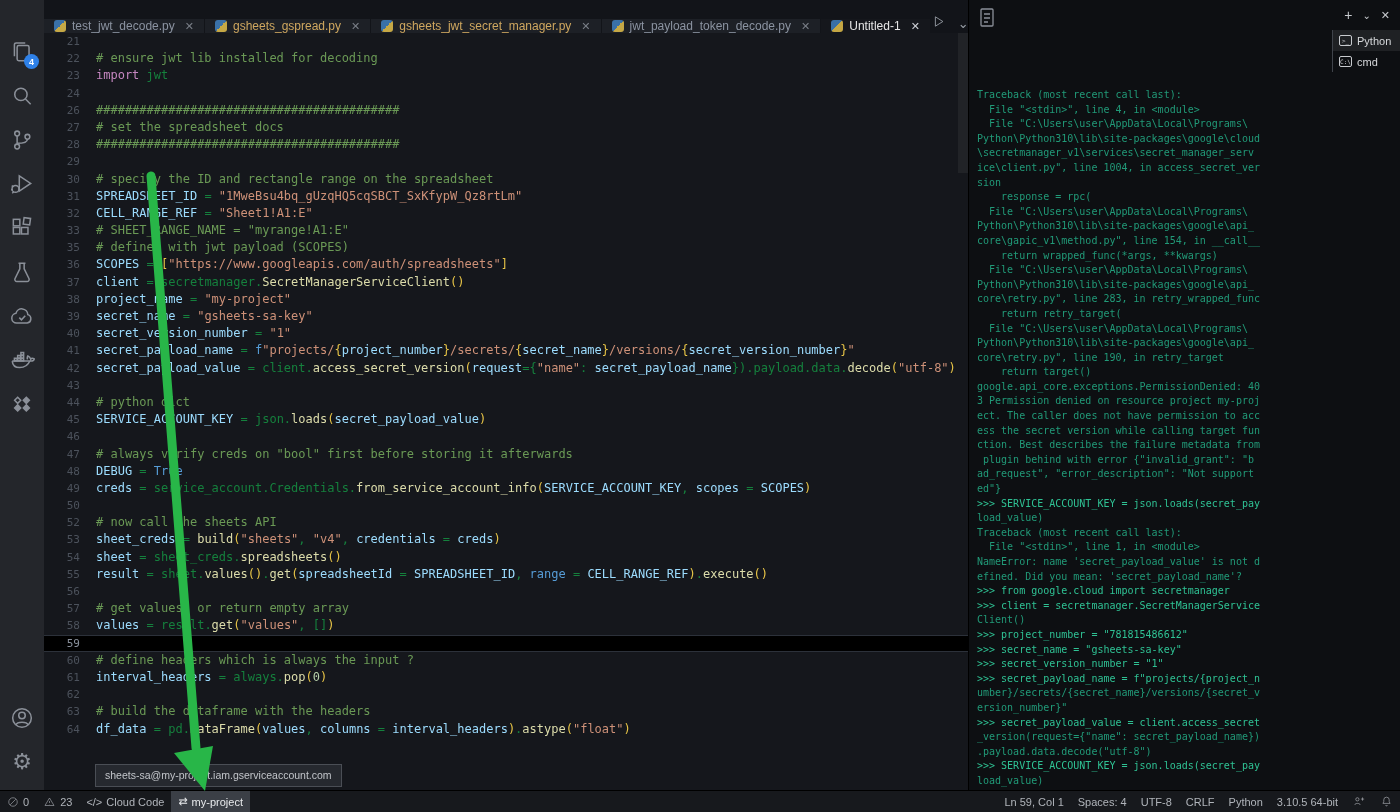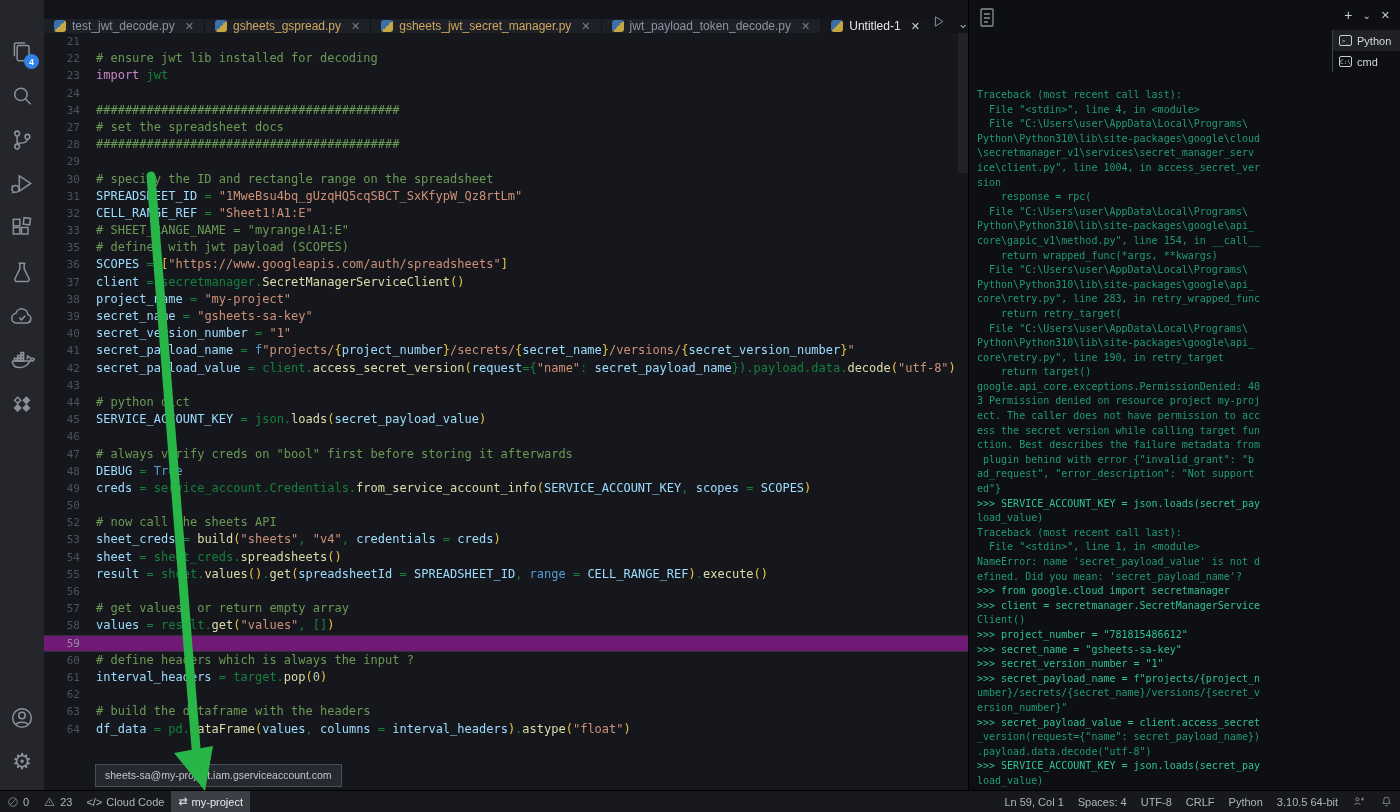--- a/index.html
+++ b/index.html
@@ -36,21 +36,21 @@
   .editor-actions { margin-left:auto; display:flex; align-items:center; gap:12px; padding-right:14px;
                     color:#9aa0a8; }
   .editor-actions svg { stroke:#9aa0a8; fill:none; stroke-width:1.4; }
   .ea-text { font-size:13px; color:#9aa0a8; cursor:pointer; }
 
   
   .editor { position:absolute; top:33px; left:0; right:0; bottom:0; background:#15171c; overflow:hidden; }
   .cl { display:flex; height:17.2px; line-height:17.2px;
         font-family:"DejaVu Sans Mono", monospace; font-size:12px; white-space:pre; }
   .cl .ln { width:52px; flex:0 0 auto; text-align:right; padding-right:16px; color:#4c525c; font-size:11px; }
-  .cl.cur { background:#701a75; box-shadow:inset 0 1px 0 #2c313a, inset 0 -1px 0 #2c313a; }
+  .cl.cur { background:#000000; box-shadow:inset 0 1px 0 #2c313a, inset 0 -1px 0 #2c313a; }
   .cl.cur .ln { color:#8a919c; }
   .cm{color:#6A9955;} .kw{color:#C586C0;} .kwc{color:#569CD6;} .str{color:#CE9178;}
   .var{color:#9CDCFE;} .fn{color:#DCDCAA;} .pl{color:#15803d;margin-top:16px;} .num{color:#B5CEA8;} .brk{color:#e8c547;}
   .editor-scrollbar { position:absolute; right:0; top:0; width:10px; height:140px;
                       background:rgba(121,121,121,.12); }
 
   
   .terminal-panel { position:absolute; left:968px; top:0; right:0; bottom:22px; background:#0d0f12;
                     border-left:1px solid #000; }
   .terminal-output { position:absolute; left:8px; top:40px; right:72px; bottom:0; overflow:hidden;
@@ -214,21 +214,21 @@
         </span>
         <span class="ea-text">⋯</span>
       </div>
     </div>
     <div class="editor">
       <div>
           <div class="cl"><span class="ln">21</span><span class="code"></span></div>
           <div class="cl"><span class="ln">22</span><span class="code"><span class="cm"># ensure jwt lib installed for decoding</span></span></div>
           <div class="cl"><span class="ln">23</span><span class="code"><span class="kw">import </span><span class="pl">jwt</span></span></div>
           <div class="cl"><span class="ln">24</span><span class="code"></span></div>
-          <div class="cl"><span class="ln">34</span><span class="code"><span class="cm">##########################################</span></span></div>
+          <div class="cl"><span class="ln">26</span><span class="code"><span class="cm">##########################################</span></span></div>
           <div class="cl"><span class="ln">27</span><span class="code"><span class="cm"># set the spreadsheet docs</span></span></div>
           <div class="cl"><span class="ln">28</span><span class="code"><span class="cm">##########################################</span></span></div>
           <div class="cl"><span class="ln">29</span><span class="code"></span></div>
           <div class="cl"><span class="ln">30</span><span class="code"><span class="cm"># specify the ID and rectangle range on the spreadsheet</span></span></div>
           <div class="cl"><span class="ln">31</span><span class="code"><span class="var">SPREADSHEET_ID</span><span class="pl"> = </span><span class="str">"1MweBsu4bq_gUzqHQ5cqSBCT_SxKfypW_Qz8rtLm"</span></span></div>
           <div class="cl"><span class="ln">32</span><span class="code"><span class="var">CELL_RANGE_REF</span><span class="pl"> = </span><span class="str">"Sheet1!A1:E"</span></span></div>
           <div class="cl"><span class="ln">33</span><span class="code"><span class="cm"># SHEET_RANGE_NAME = "myrange!A1:E"</span></span></div>
           <div class="cl"><span class="ln">35</span><span class="code"><span class="cm"># defined with jwt payload (SCOPES)</span></span></div>
           <div class="cl"><span class="ln">36</span><span class="code"><span class="var">SCOPES</span><span class="pl"> = </span><span class="brk">[</span><span class="str">"https://www.googleapis.com/auth/spreadsheets"</span><span class="brk">]</span></span></div>
           <div class="cl"><span class="ln">37</span><span class="code"><span class="var">client</span><span class="pl"> = secretmanager.</span><span class="fn">SecretManagerServiceClient</span><span class="brk">()</span></span></div>
@@ -247,21 +247,21 @@
           <div class="cl"><span class="ln">50</span><span class="code"></span></div>
           <div class="cl"><span class="ln">52</span><span class="code"><span class="cm"># now call the sheets API</span></span></div>
           <div class="cl"><span class="ln">53</span><span class="code"><span class="var">sheet_creds</span><span class="pl"> = </span><span class="fn">build</span><span class="brk">(</span><span class="str">"sheets"</span><span class="pl">, </span><span class="str">"v4"</span><span class="pl">, </span><span class="var">credentials</span><span class="pl"> = </span><span class="var">creds</span><span class="brk">)</span></span></div>
           <div class="cl"><span class="ln">54</span><span class="code"><span class="var">sheet</span><span class="pl"> = sheet_creds.</span><span class="fn">spreadsheets</span><span class="brk">()</span></span></div>
           <div class="cl"><span class="ln">55</span><span class="code"><span class="var">result</span><span class="pl"> = sheet.</span><span class="fn">values</span><span class="brk">()</span><span class="pl">.</span><span class="fn">get</span><span class="brk">(</span><span class="var">spreadsheetId</span><span class="pl"> = </span><span class="var">SPREADSHEET_ID</span><span class="pl">, </span><span class="kwc">range</span><span class="pl"> = </span><span class="var">CELL_RANGE_REF</span><span class="brk">)</span><span class="pl">.</span><span class="fn">execute</span><span class="brk">()</span></span></div>
           <div class="cl"><span class="ln">56</span><span class="code"></span></div>
           <div class="cl"><span class="ln">57</span><span class="code"><span class="cm"># get values, or return empty array</span></span></div>
           <div class="cl"><span class="ln">58</span><span class="code"><span class="var">values</span><span class="pl"> = result.</span><span class="fn">get</span><span class="brk">(</span><span class="str">"values"</span><span class="pl">, []</span><span class="brk">)</span></span></div>
           <div class="cl cur"><span class="ln">59</span><span class="code"></span></div>
           <div class="cl"><span class="ln">60</span><span class="code"><span class="cm"># define headers which is always the input ?</span></span></div>
-          <div class="cl"><span class="ln">61</span><span class="code"><span class="var">interval_headers</span><span class="pl"> = target.</span><span class="fn">pop</span><span class="brk">(</span><span class="num">0</span><span class="brk">)</span></span></div>
+          <div class="cl"><span class="ln">61</span><span class="code"><span class="var">interval_headers</span><span class="pl"> = always.</span><span class="fn">pop</span><span class="brk">(</span><span class="num">0</span><span class="brk">)</span></span></div>
           <div class="cl"><span class="ln">62</span><span class="code"></span></div>
           <div class="cl"><span class="ln">63</span><span class="code"><span class="cm"># build the dataframe with the headers</span></span></div>
           <div class="cl"><span class="ln">64</span><span class="code"><span class="var">df_data</span><span class="pl"> = pd.</span><span class="fn">DataFrame</span><span class="brk">(</span><span class="var">values</span><span class="pl">, </span><span class="var">columns</span><span class="pl"> = </span><span class="var">interval_headers</span><span class="brk">)</span><span class="pl">.</span><span class="fn">astype</span><span class="brk">(</span><span class="str">"float"</span><span class="brk">)</span></span></div>
         </div>
       <div class="editor-scrollbar"></div>
     </div>
   </div>
 
   <div class="terminal-panel">
     <span class="term-glyph">

